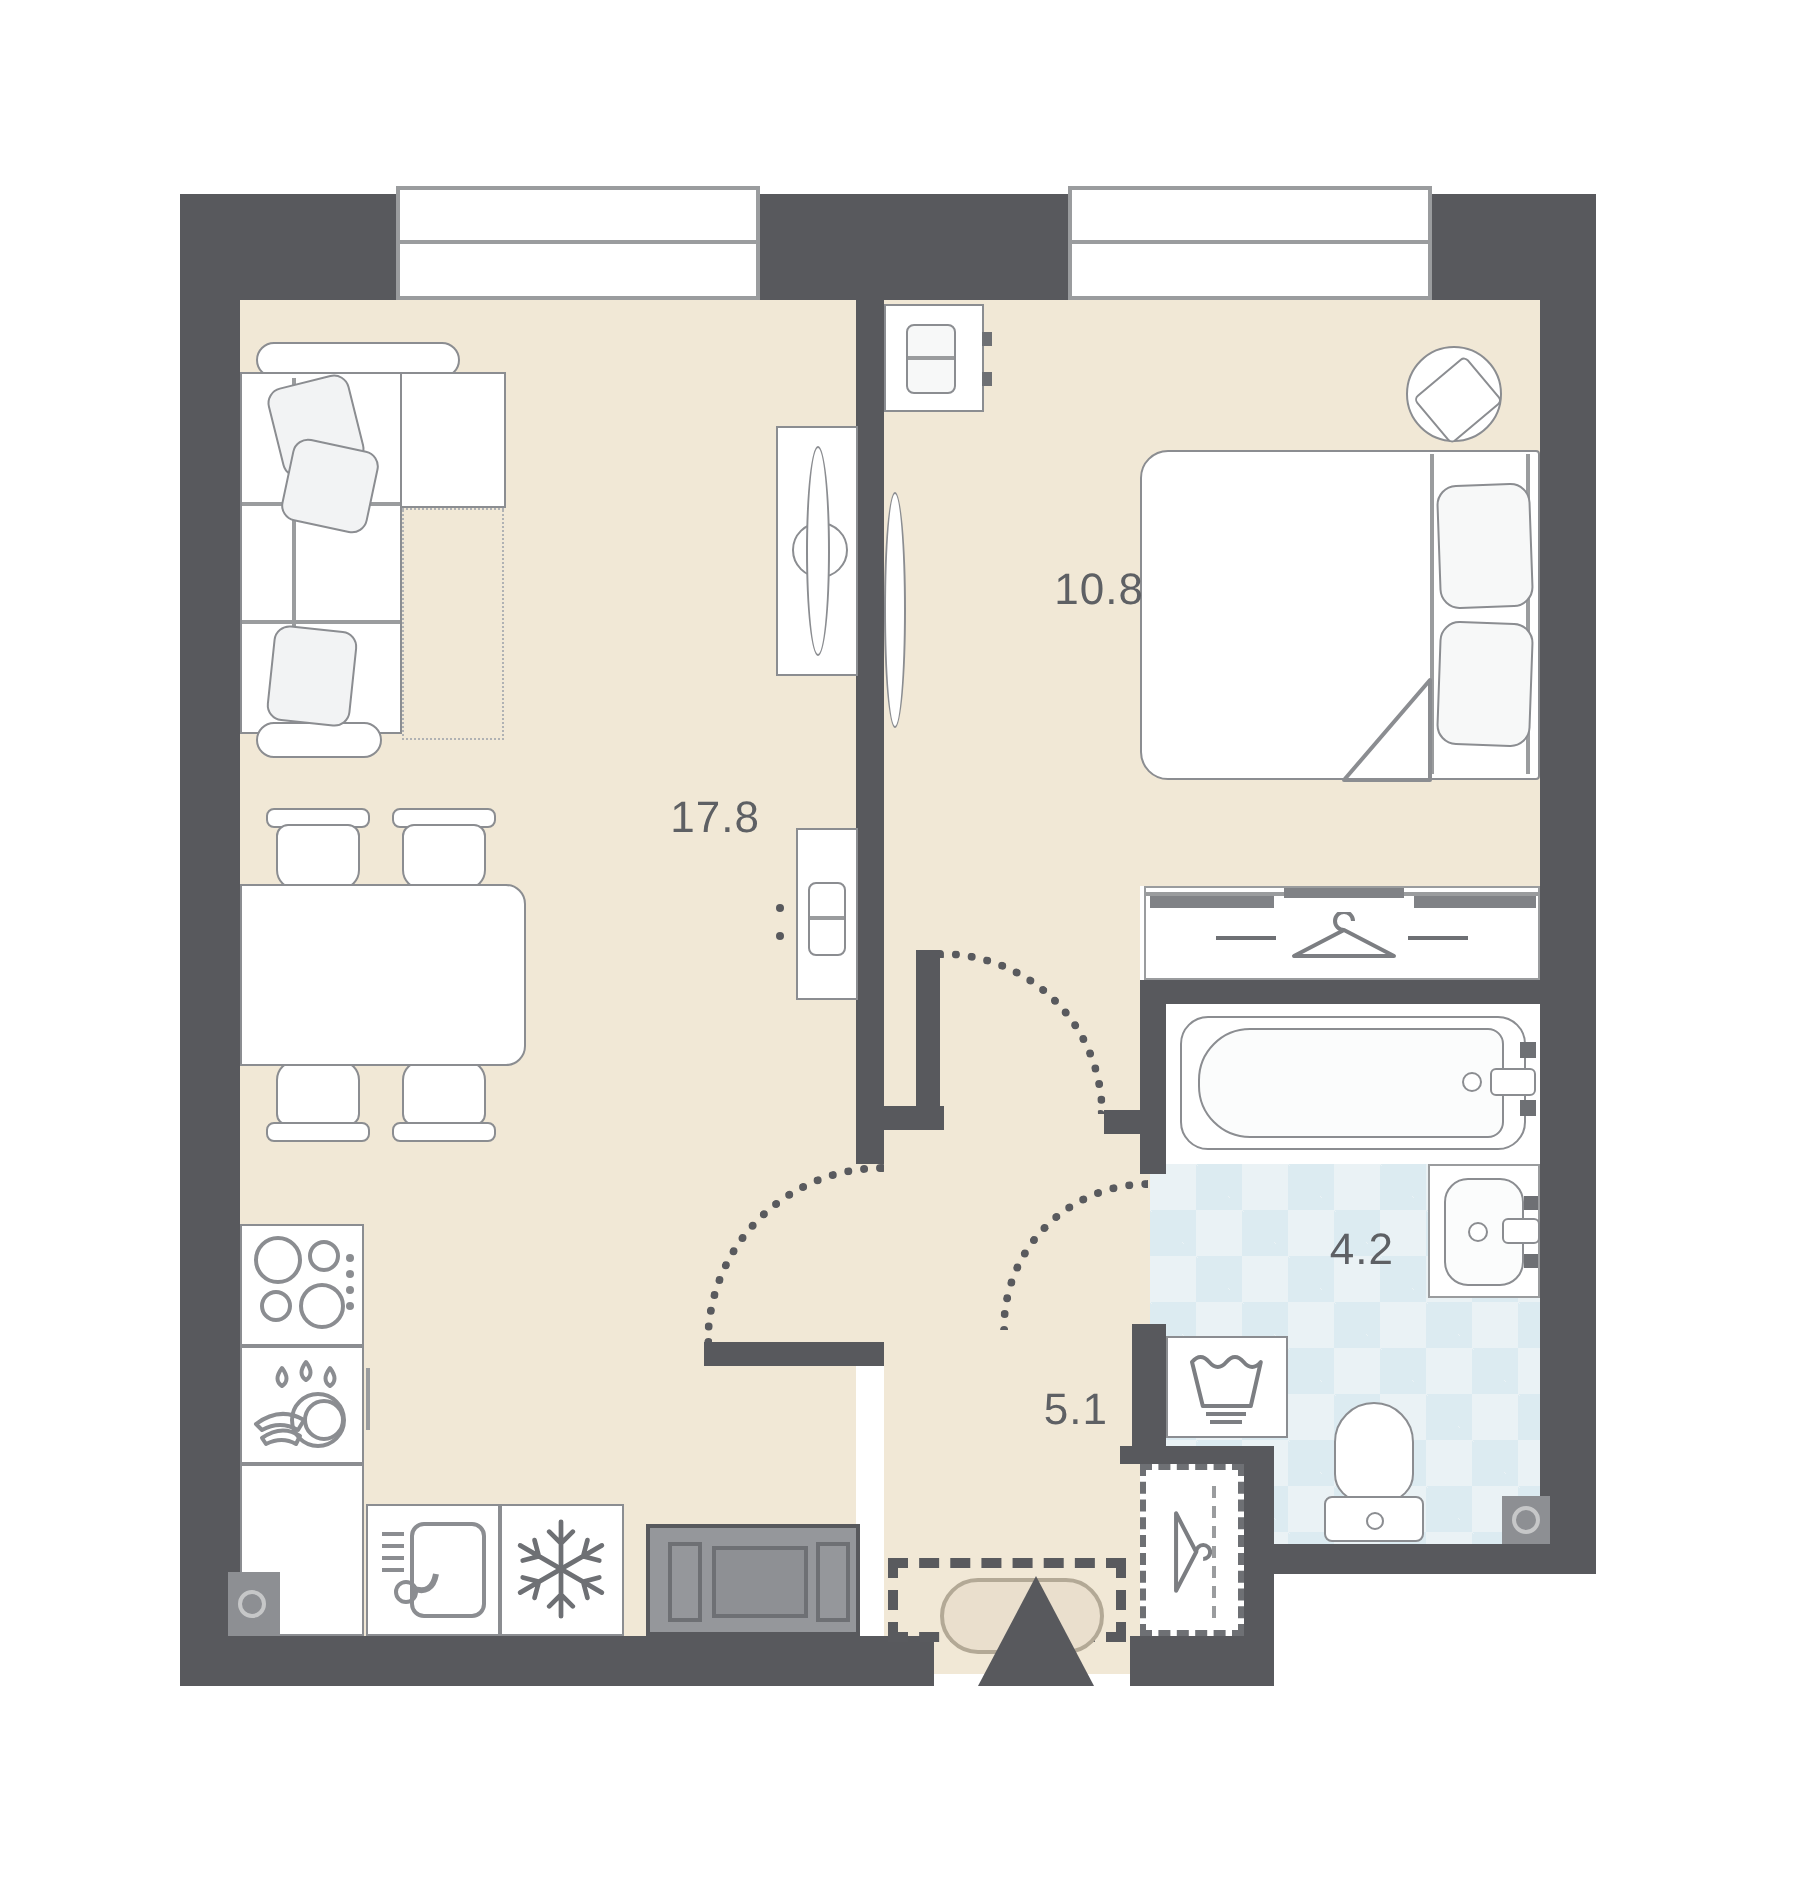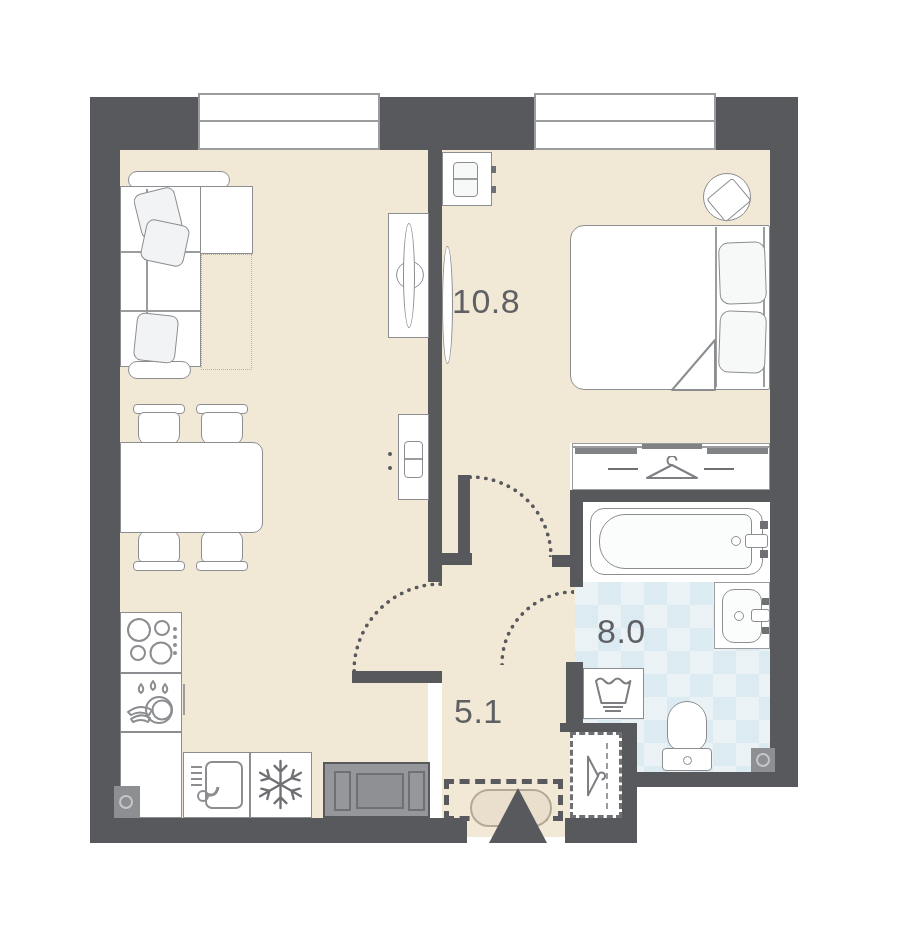--- a/index.html
+++ b/index.html
@@ -5,21 +5,21 @@
   html,body{margin:0;padding:0;background:#fff}
   #plan{position:relative;width:900px;height:949px;background:#fff;overflow:hidden;font-family:"Liberation Sans",sans-serif}
   .a{position:absolute;box-sizing:border-box}
   .wall{background:var(--wall)}
   .floor{background:var(--floor)}
   .fw{background:var(--fill);border:1.5px solid var(--stroke)}
   .soft{background:var(--fillSoft);border:1.5px solid var(--stroke)}
   .ln{background:var(--strokeLight)}
   .lnd{background:var(--strokeDark)}
   .dot{background:var(--wall);border-radius:50%}
-  .lbl{position:absolute;color:var(--label);font-size:34px;letter-spacing:.5px;text-align:left;line-height:1}
+  .lbl{position:absolute;color:var(--label);font-size:22px;letter-spacing:.5px;text-align:right;line-height:1}
   .tile{background-color:var(--tile);
     background-image:
       linear-gradient(45deg,var(--tileAlt) 25%,transparent 25%,transparent 75%,var(--tileAlt) 75%),
       linear-gradient(45deg,var(--tileAlt) 25%,transparent 25%,transparent 75%,var(--tileAlt) 75%);
     background-size:46px 46px;background-position:0 0,23px 23px}
   .arc{border:0 dotted var(--dotted)}
   svg{display:block}
 </style>
 </head>
 <body>
@@ -238,17 +238,18 @@
         <path d="M31,9 a4.5,4.5 0 1 1 4.5,-4.5"></path>
         <path d="M31,9 L6,22 H56 Z"></path>
       </g>
     </svg>
   </div>
 
   <div class="a arc" style="left:352px;top:582px;width:90px;height:89px;border-top-width:4px;border-left-width:4px;border-top-left-radius:90px"></div>
   <div class="a arc" style="left:470px;top:475px;width:83px;height:82px;border-top-width:4px;border-right-width:4px;border-top-right-radius:83px"></div>
   <div class="a arc" style="left:500px;top:590px;width:74px;height:75px;border-top-width:4px;border-left-width:4px;border-top-left-radius:74px"></div>
 
+  <div class="lbl" style="left:260px;top:398px;width:120px">17.8</div>
   <div class="lbl" style="left:452px;top:284px;width:120px">10.8</div>
-  <div class="lbl" style="left:597px;top:614px;width:100px">8.0</div>
+  <div class="lbl" style="left:597px;top:614px;width:100px">4.2</div>
   <div class="lbl" style="left:454px;top:694px;width:100px">5.1</div>
 
 </div>
 
 </body></html>

